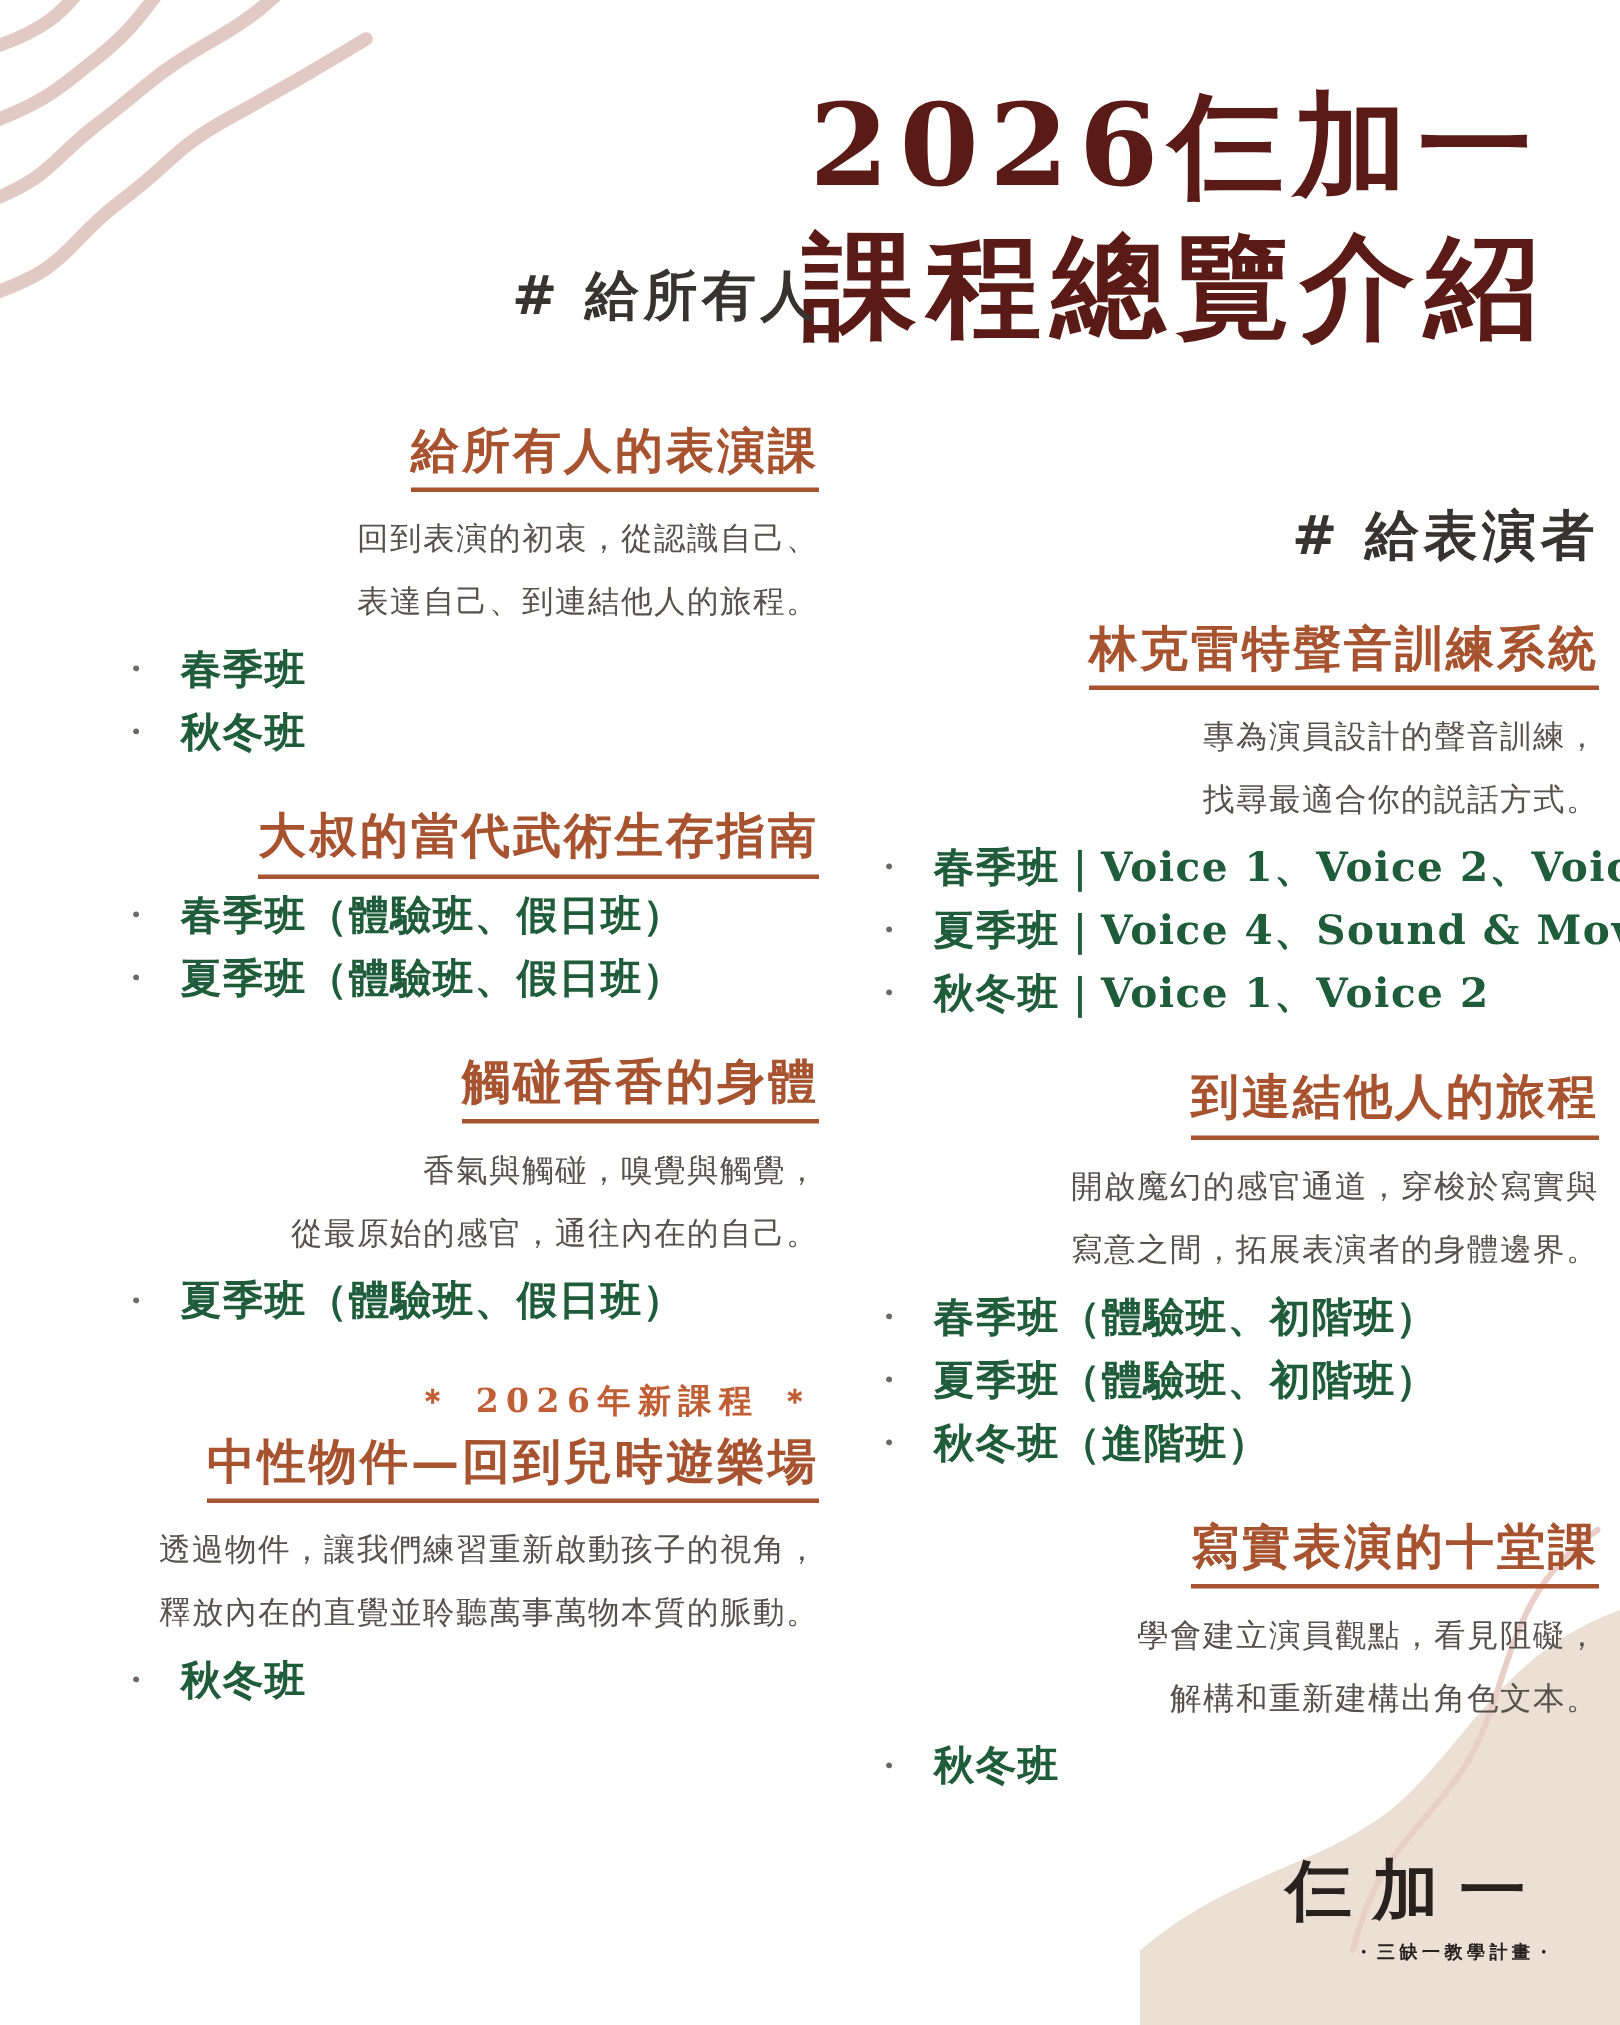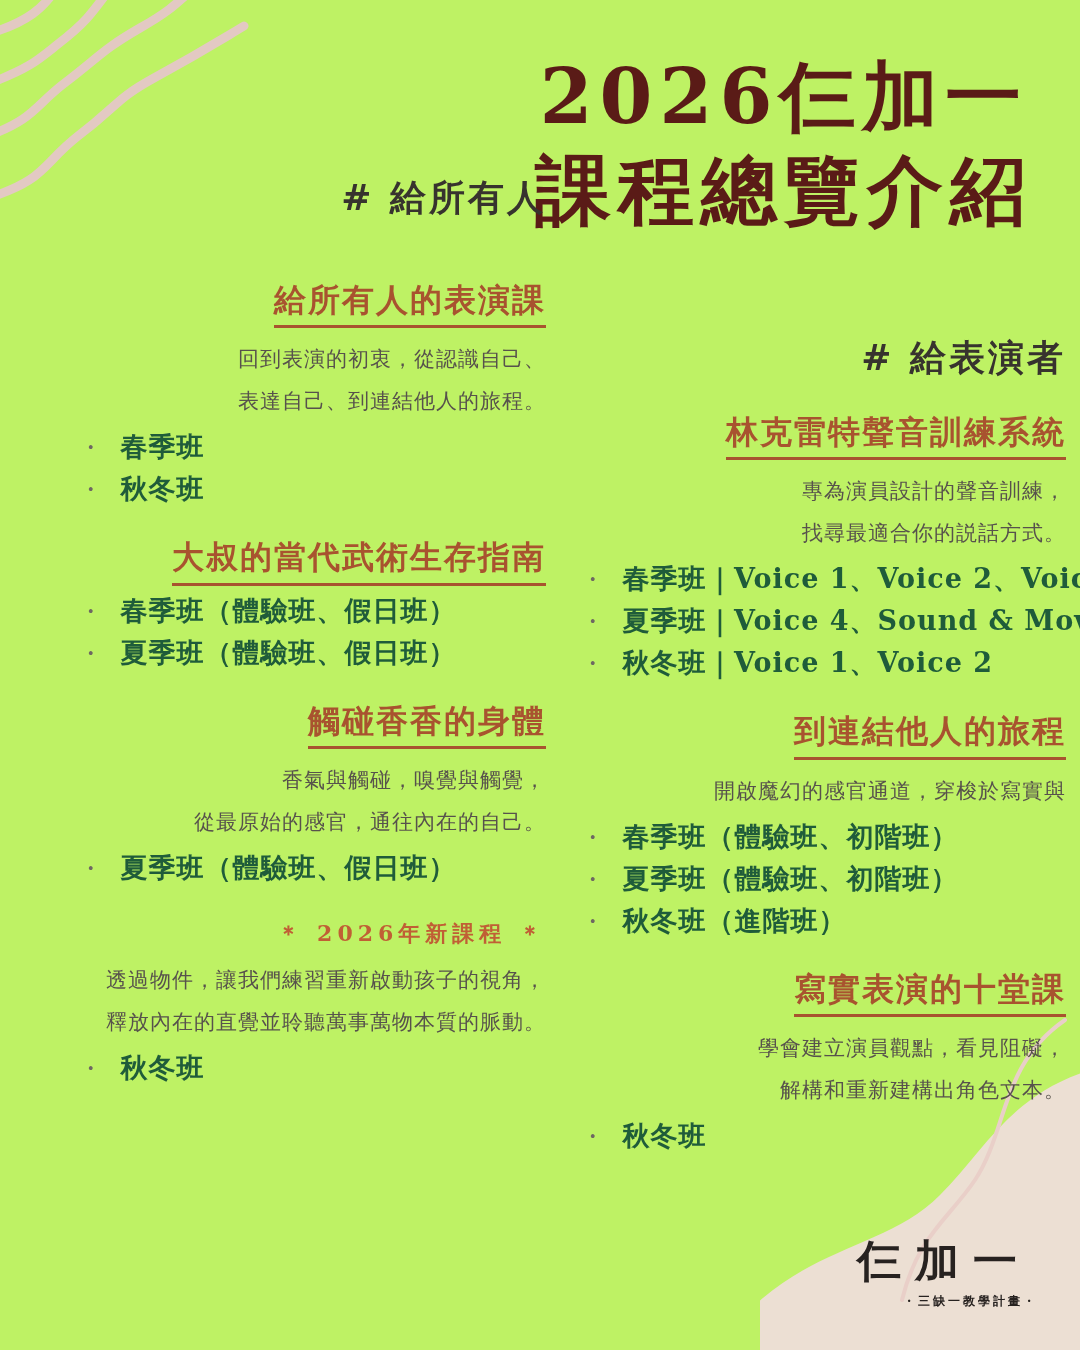--- a/index.html
+++ b/index.html
@@ -1,18 +1,18 @@
 <!DOCTYPE html>
 <html><head>
 <meta charset="utf-8">
 <style>
   html,body{margin:0;padding:0;background:#d8d3c9;}
   .canvas{
     position:relative;width:1080px;height:1350px;margin:0 auto;
-    background:#bef264;overflow:hidden;
+    background:#ffffff;overflow:hidden;
     font-family:"DejaVu Serif","Liberation Serif",serif;
   }
   
   .deco-tl{position:absolute;left:0;top:0;}
   .deco-br{position:absolute;right:0;bottom:0;}
   .deco-tl path{stroke:#e3c9c3;stroke-width:9;fill:none;stroke-linecap:round;}
   .deco-br .curve{stroke:#e9cfc8;stroke-width:4;fill:none;stroke-linecap:round;}
   .deco-br .blob{fill:#ecdfd3;}
   
   .main-title{
@@ -118,20 +118,21 @@
         <div>香氣與觸碰，嗅覺與觸覺，</div>
         <div>從最原始的感官，通往內在的自己。</div>
       </div>
       <ul class="course-bullets">
         <li>夏季班（體驗班、假日班）</li>
       </ul>
     </div>
 
     <div class="course">
       <div class="course-badge">＊ 2026年新課程 ＊</div>
+      <span class="course-title">中性物件—回到兒時遊樂場</span>
       <div class="course-desc">
         <div>透過物件，讓我們練習重新啟動孩子的視角，</div>
         <div>釋放內在的直覺並聆聽萬事萬物本質的脈動。</div>
       </div>
       <ul class="course-bullets">
         <li>秋冬班</li>
       </ul>
     </div>
   </div>
 
@@ -148,20 +149,21 @@
         <li>春季班｜Voice 1、Voice 2、Voice 3</li>
         <li>夏季班｜Voice 4、Sound &amp; Movement</li>
         <li>秋冬班｜Voice 1、Voice 2</li>
       </ul>
     </div>
 
     <div class="course">
       <span class="course-title">到連結他人的旅程</span>
       <div class="course-desc">
         <div>開啟魔幻的感官通道，穿梭於寫實與</div>
+        <div>寫意之間，拓展表演者的身體邊界。</div>
       </div>
       <ul class="course-bullets">
         <li>春季班（體驗班、初階班）</li>
         <li>夏季班（體驗班、初階班）</li>
         <li>秋冬班（進階班）</li>
       </ul>
     </div>
 
     <div class="course">
       <span class="course-title">寫實表演的十堂課</span>

